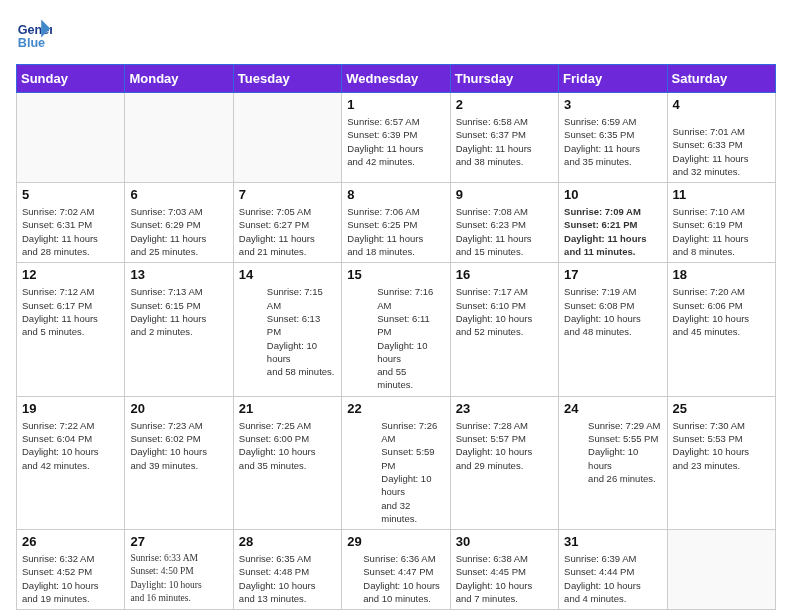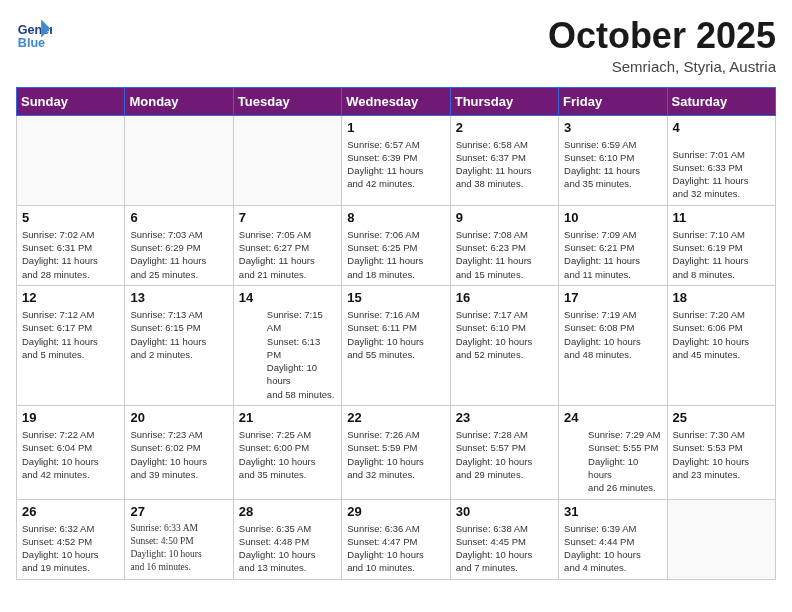--- a/index.html
+++ b/index.html
@@ -38,21 +38,21 @@
       font-size: 15px;
       color: #444;
       margin-top: 2px;
     }
     .calendar {
       width: 100%;
       border-collapse: collapse;
       border: 1px solid #ccc;
     }
     .calendar th {
-      background-color: #701a75;
+      background-color: #6d28d9;
       color: #fff;
       font-size: 13px;
       font-weight: bold;
       padding: 6px 4px;
       text-align: left;
       border: 1px solid #3366dd;
     }
     .calendar td {
       vertical-align: top;
       border: 1px solid #ccc;
@@ -85,24 +85,20 @@
 </head>
 <body>
 
 <div class="header">
   <div class="logo">
     <svg class="logo-icon" viewBox="0 0 40 40">
       <text x="2" y="20" font-size="14" font-weight="bold" fill="#1a3a8a">General</text>
       <text x="2" y="34" font-size="14" font-weight="bold" fill="#4488cc">Blue</text>
       <polygon points="28,4 38,14 28,24" fill="#4488cc"></polygon>
     </svg>
-  </div>
-  <div class="title-block">
-    <div class="month-title">October 2025</div>
-    <div class="subtitle">Semriach, Styria, Austria</div>
   </div>
 </div>
 
 <table class="calendar">
   <thead>
     <tr>
     <th>Sunday</th>
         <th>Monday</th>
         <th>Tuesday</th>
         <th>Wednesday</th>
@@ -126,21 +122,21 @@
         <td>
           <span class="day-number">2</span>
           <div class="day-info" style="white-space: pre-line;">Sunrise: 6:58 AM
 Sunset: 6:37 PM
 Daylight: 11 hours
 and 38 minutes.</div>
         </td>
         <td>
           <span class="day-number">3</span>
           <div class="day-info" style="white-space: pre-line;">Sunrise: 6:59 AM
-Sunset: 6:10 PM
+Sunset: 6:35 PM
 Daylight: 11 hours
 and 35 minutes.</div>
         </td>
         <td>
           <span class="day-number">4</span>
           <div class="day-info" style="white-space: pre-line; margin-top: 13px;">Sunrise: 7:01 AM
 Sunset: 6:33 PM
 Daylight: 11 hours
 and 32 minutes.</div>
         </td>
@@ -176,21 +172,21 @@
         </td>
         <td>
           <span class="day-number">9</span>
           <div class="day-info" style="white-space: pre-line;">Sunrise: 7:08 AM
 Sunset: 6:23 PM
 Daylight: 11 hours
 and 15 minutes.</div>
         </td>
         <td>
           <span class="day-number">10</span>
-          <div class="day-info" style="white-space: pre-line;">Sunrise: 7:09 AM
+          <div class="day-info" style="white-space: pre-line; font-weight: bold;">Sunrise: 7:09 AM
 Sunset: 6:21 PM
 Daylight: 11 hours
 and 11 minutes.</div>
         </td>
         <td>
           <span class="day-number">11</span>
           <div class="day-info" style="white-space: pre-line;">Sunrise: 7:10 AM
 Sunset: 6:19 PM
 Daylight: 11 hours
 and 8 minutes.</div>
@@ -213,21 +209,21 @@
         </td>
         <td>
           <span class="day-number">14</span>
           <div class="day-info" style="white-space: pre-line; margin-left: 28px;">Sunrise: 7:15 AM
 Sunset: 6:13 PM
 Daylight: 10 hours
 and 58 minutes.</div>
         </td>
         <td>
           <span class="day-number">15</span>
-          <div class="day-info" style="white-space: pre-line;">Sunrise: 7:16 AM
+          <div class="day-info" style="white-space: pre-line; margin-left: 30px;">Sunrise: 7:16 AM
 Sunset: 6:11 PM
 Daylight: 10 hours
 and 55 minutes.</div>
         </td>
         <td>
           <span class="day-number">16</span>
           <div class="day-info" style="white-space: pre-line;">Sunrise: 7:17 AM
 Sunset: 6:10 PM
 Daylight: 10 hours
 and 52 minutes.</div>
@@ -264,21 +260,21 @@
         </td>
         <td>
           <span class="day-number">21</span>
           <div class="day-info" style="white-space: pre-line;">Sunrise: 7:25 AM
 Sunset: 6:00 PM
 Daylight: 10 hours
 and 35 minutes.</div>
         </td>
         <td>
           <span class="day-number">22</span>
-          <div class="day-info" style="white-space: pre-line;">Sunrise: 7:26 AM
+          <div class="day-info" style="white-space: pre-line; margin-left: 34px;">Sunrise: 7:26 AM
 Sunset: 5:59 PM
 Daylight: 10 hours
 and 32 minutes.</div>
         </td>
         <td>
           <span class="day-number">23</span>
           <div class="day-info" style="white-space: pre-line;">Sunrise: 7:28 AM
 Sunset: 5:57 PM
 Daylight: 10 hours
 and 29 minutes.</div>
@@ -315,21 +311,21 @@
         </td>
         <td>
           <span class="day-number">28</span>
           <div class="day-info" style="white-space: pre-line;">Sunrise: 6:35 AM
 Sunset: 4:48 PM
 Daylight: 10 hours
 and 13 minutes.</div>
         </td>
         <td>
           <span class="day-number">29</span>
-          <div class="day-info" style="white-space: pre-line;">Sunrise: 6:36 AM
+          <div class="day-info" style="white-space: pre-line; margin-left: 16px;">Sunrise: 6:36 AM
 Sunset: 4:47 PM
 Daylight: 10 hours
 and 10 minutes.</div>
         </td>
         <td>
           <span class="day-number">30</span>
           <div class="day-info" style="white-space: pre-line;">Sunrise: 6:38 AM
 Sunset: 4:45 PM
 Daylight: 10 hours
 and 7 minutes.</div>

